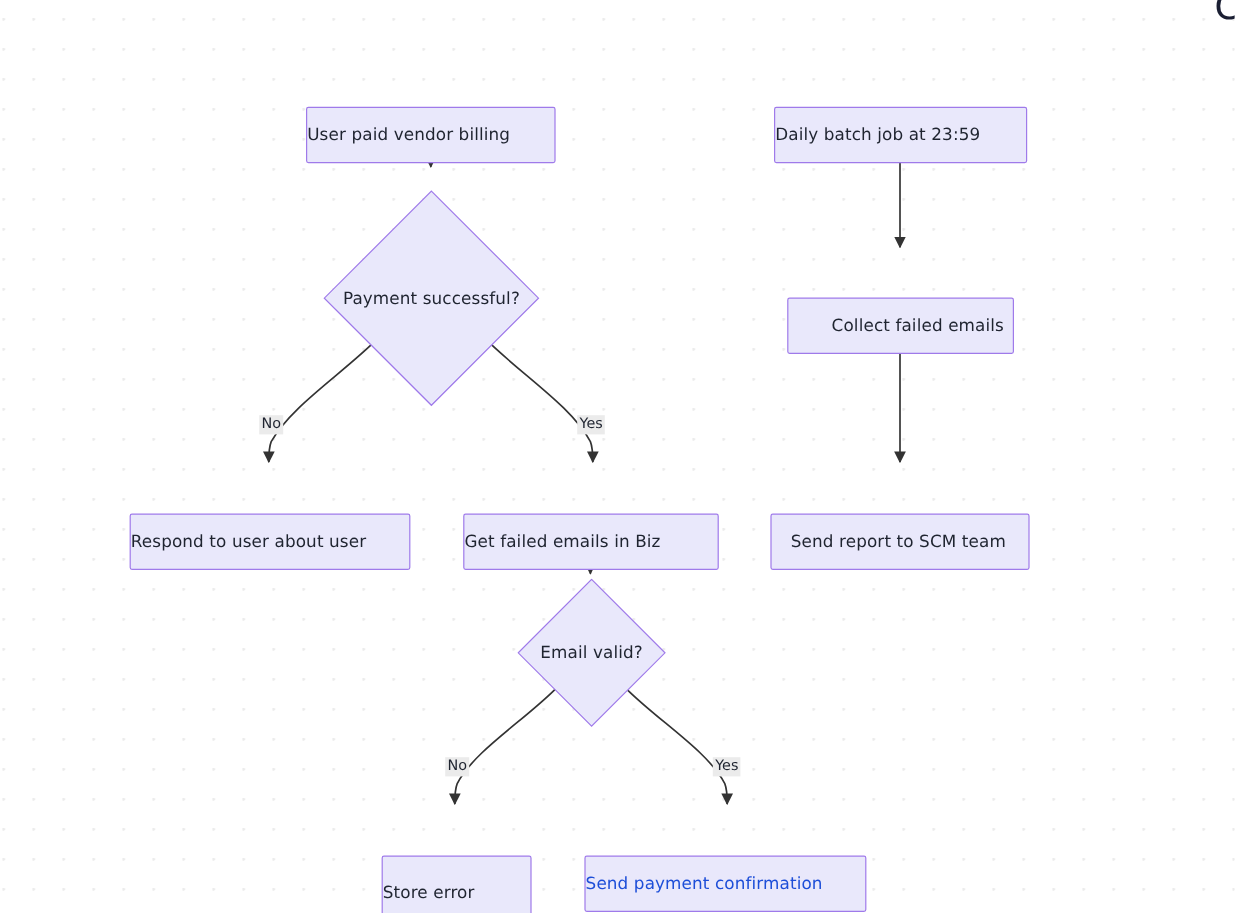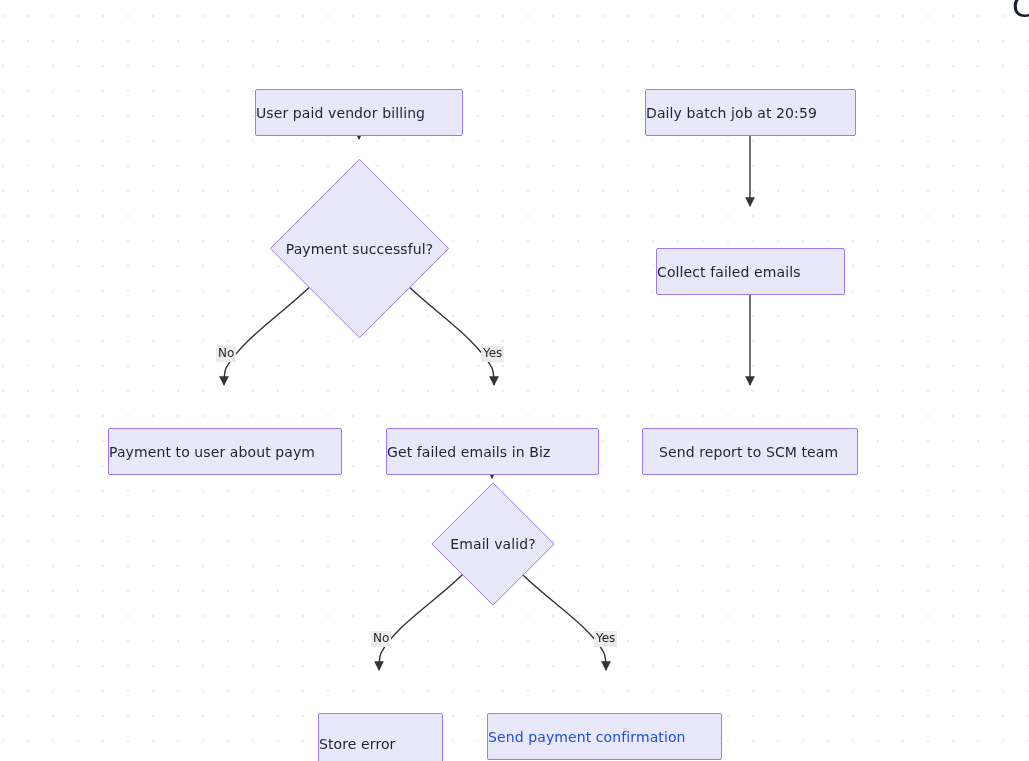--- a/index.html
+++ b/index.html
@@ -135,41 +135,41 @@
       <div class="node" style="left: 255px; top: 51px; width: 208px; height: 47px; background-color: rgb(233, 232, 251); border-color: rgb(159, 122, 234); color: rgb(31, 36, 48);">
         <span>User paid vendor billing</span>
       </div>
       <div class="decision" style="left: 269px; top: 158px; width: 181px; height: 181px;">
         <svg class="dia-shape" viewBox="0 0 100 100" preserveAspectRatio="none">
           <polygon points="50,0.7 99.3,50 50,99.3 0.7,50" fill="#e9e8fb" stroke="#9f7aea" vector-effect="non-scaling-stroke" stroke-width="1"></polygon>
         </svg>
         <span class="dia-label" style="color: rgb(31, 36, 48);">Payment successful?</span>
       </div>
       <div class="node" style="left: 108px; top: 390px; width: 234px; height: 47px; background-color: rgb(233, 232, 251); border-color: rgb(159, 122, 234); color: rgb(31, 36, 48);">
-        <span>Payment to user about paym</span>
+        <span>Respond to user about user</span>
       </div>
       <div class="node" style="left: 386px; top: 390px; width: 213px; height: 47px; background-color: rgb(233, 232, 251); border-color: rgb(159, 122, 234); color: rgb(31, 36, 48);">
         <span>Get failed emails in Biz</span>
       </div>
       <div class="decision" style="left: 431px; top: 482px; width: 124px; height: 124px;">
         <svg class="dia-shape" viewBox="0 0 100 100" preserveAspectRatio="none">
           <polygon points="50,0.7 99.3,50 50,99.3 0.7,50" fill="#e9e8fb" stroke="#9f7aea" vector-effect="non-scaling-stroke" stroke-width="1"></polygon>
         </svg>
         <span class="dia-label" style="color: rgb(31, 36, 48);">Email valid?</span>
       </div>
       <div class="node" style="left: 318px; top: 675px; width: 125px; height: 61px; background-color: rgb(233, 232, 251); border-color: rgb(159, 122, 234); color: rgb(31, 36, 48);">
         <span>Store error</span>
       </div>
       <div class="node" style="left: 487px; top: 675px; width: 235px; height: 47px; background-color: rgb(233, 232, 251); border-color: rgb(159, 122, 234); color: #1d4ed8;">
         <span>Send payment confirmation</span>
       </div>
       <div class="node" style="left: 645px; top: 51px; width: 211px; height: 47px; background-color: rgb(233, 232, 251); border-color: rgb(159, 122, 234); color: rgb(31, 36, 48);">
-        <span>Daily batch job at 20:59</span>
+        <span>Daily batch job at 23:59</span>
       </div>
-      <div class="node" style="left: 656px; top: 210px; width: 189px; height: 47px; background-color: rgb(233, 232, 251); border-color: rgb(159, 122, 234); color: rgb(31, 36, 48);">
+      <div class="node" style="left: 656px; top: 210px; width: 189px; height: 47px; background-color: rgb(233, 232, 251); border-color: rgb(159, 122, 234); color: rgb(31, 36, 48); padding-left: 36px;">
         <span>Collect failed emails</span>
       </div>
       <div class="node" style="left: 642px; top: 390px; width: 216px; height: 47px; background-color: rgb(233, 232, 251); border-color: rgb(159, 122, 234); color: rgb(31, 36, 48); padding-left: 16px;">
         <span>Send report to SCM team</span>
       </div>
     </div>
 
   <div class="corner-glyph" style="right:-4px; top:-8px;">C</div>
 
 </div>

